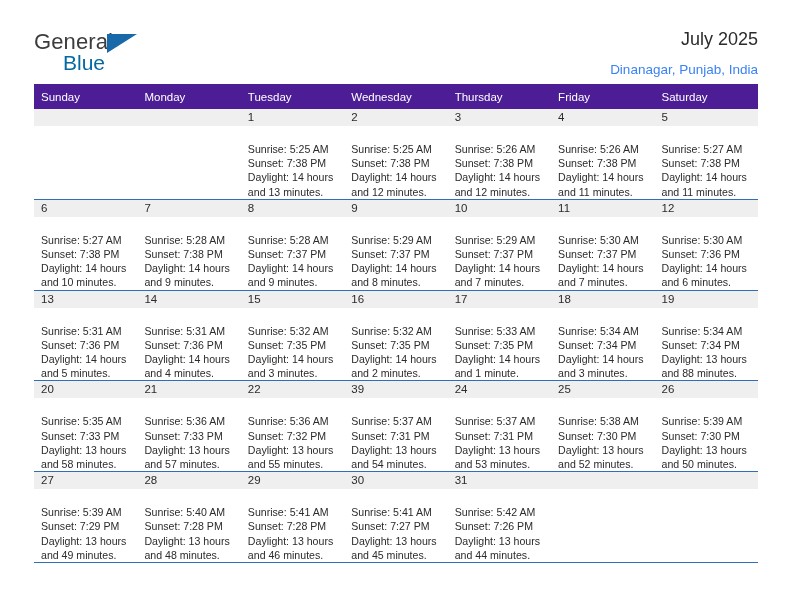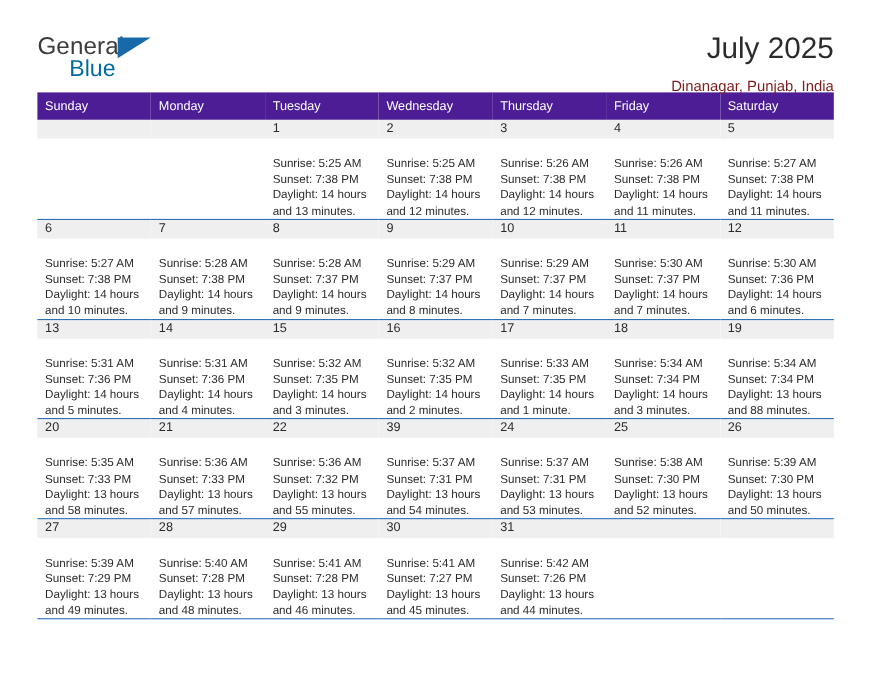--- a/index.html
+++ b/index.html
@@ -60,29 +60,29 @@
     width: 0;
     height: 0;
     border-left: 30px solid #1769aa;
     border-bottom: 19px solid transparent;
   }
   .title-block {
     text-align: right;
     padding-top: 0px;
   }
   .cal-title {
-    font-size: 27px;
+    font-size: 18px;
     color: #2b2b2b;
     line-height: 1.05;
     font-weight: normal;
     margin: 0;
   }
   .cal-subtitle {
     font-size: 13.5px;
-    color: #7f1d1d;
+    color: #3b82f6;
     margin-top: 13px;
   }
 
   
   .calendar {
     margin-top: 12px;
     width: 724px;
     border-collapse: collapse;
     table-layout: fixed;
   }

